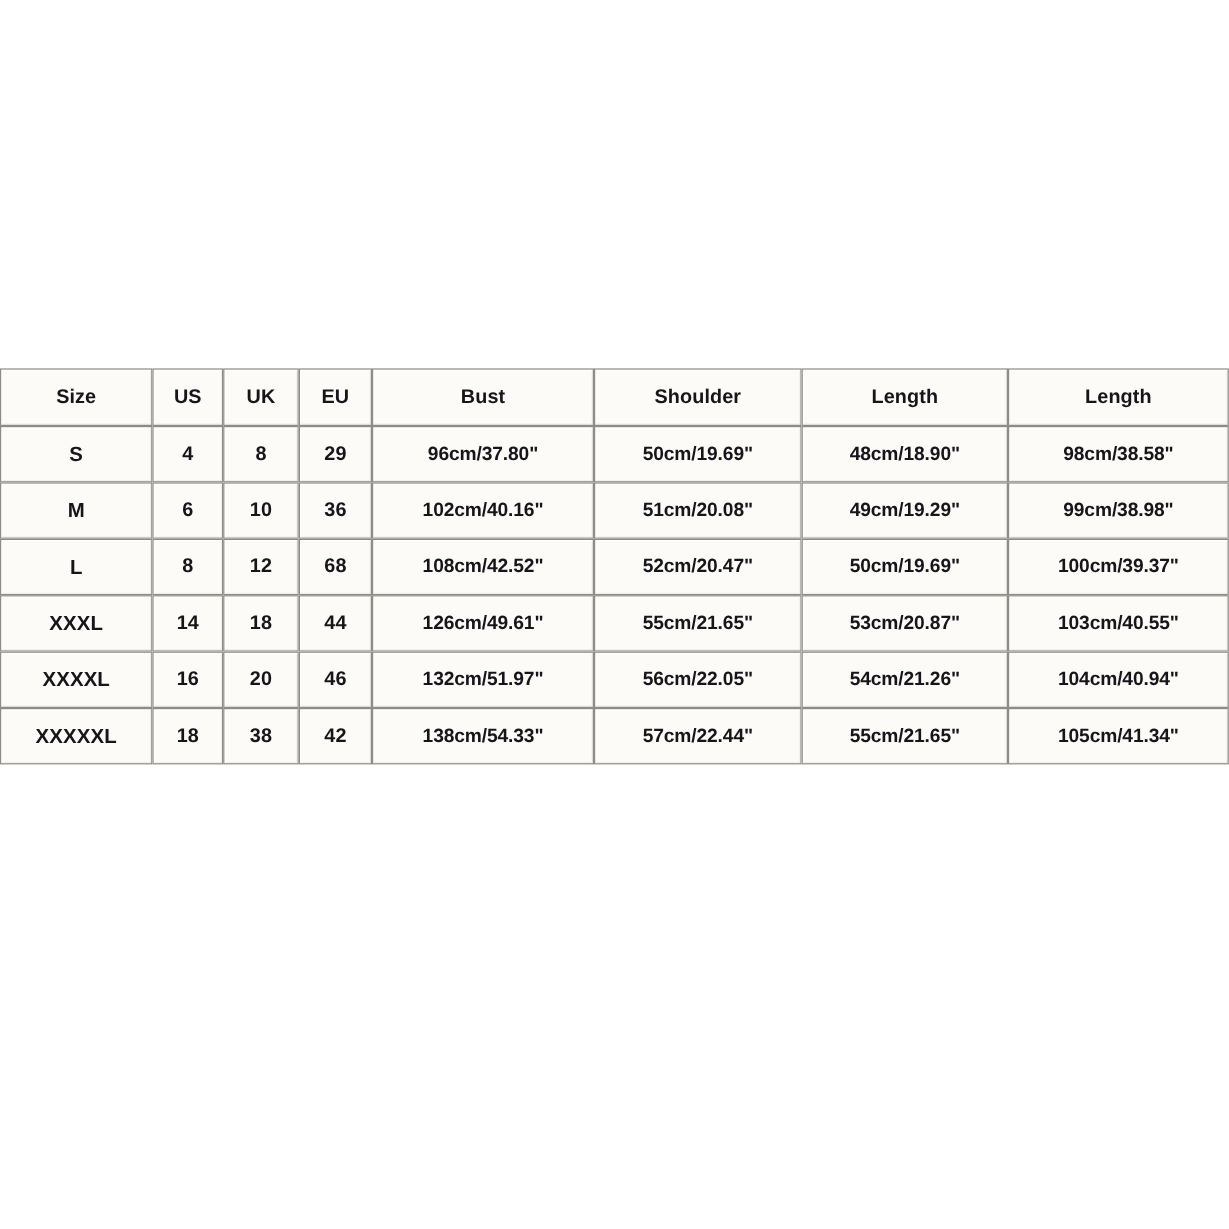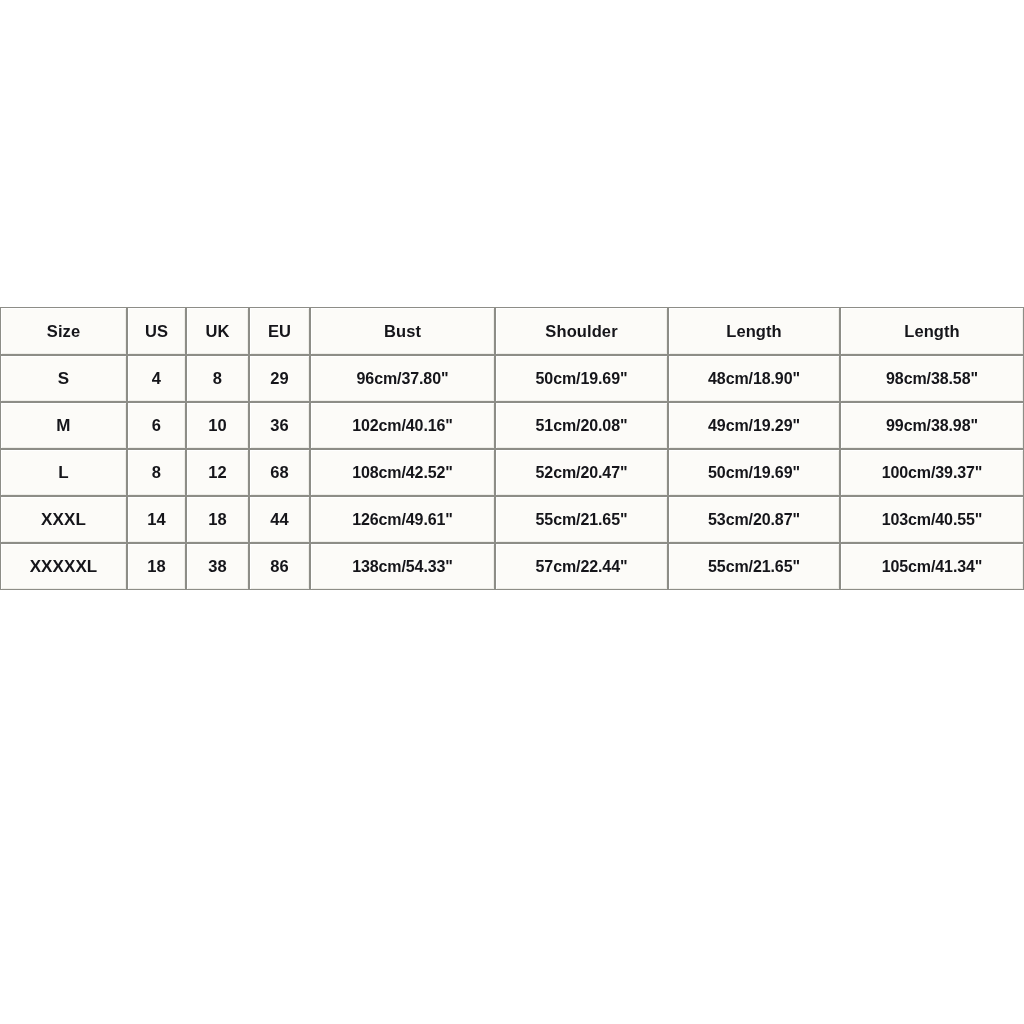--- a/index.html
+++ b/index.html
@@ -132,24 +132,34 @@
             <td class="sizename">XXXL</td>
             <td>14</td>
             <td>18</td>
             <td>44</td>
             <td class="measure">126cm/49.61"</td>
             <td class="measure">55cm/21.65"</td>
             <td class="measure">53cm/20.87"</td>
             <td class="measure">103cm/40.55"</td>
           </tr>
           <tr>
+            <td class="sizename">XXXXL</td>
+            <td>16</td>
+            <td>20</td>
+            <td>46</td>
+            <td class="measure">132cm/51.97"</td>
+            <td class="measure">56cm/22.05"</td>
+            <td class="measure">54cm/21.26"</td>
+            <td class="measure">104cm/40.94"</td>
+          </tr>
+          <tr>
             <td class="sizename">XXXXXL</td>
             <td>18</td>
             <td>38</td>
-            <td>86</td>
+            <td>42</td>
             <td class="measure">138cm/54.33"</td>
             <td class="measure">57cm/22.44"</td>
             <td class="measure">55cm/21.65"</td>
             <td class="measure">105cm/41.34"</td>
           </tr>
         </tbody>
     </table>
   </div>
 </div>
 

